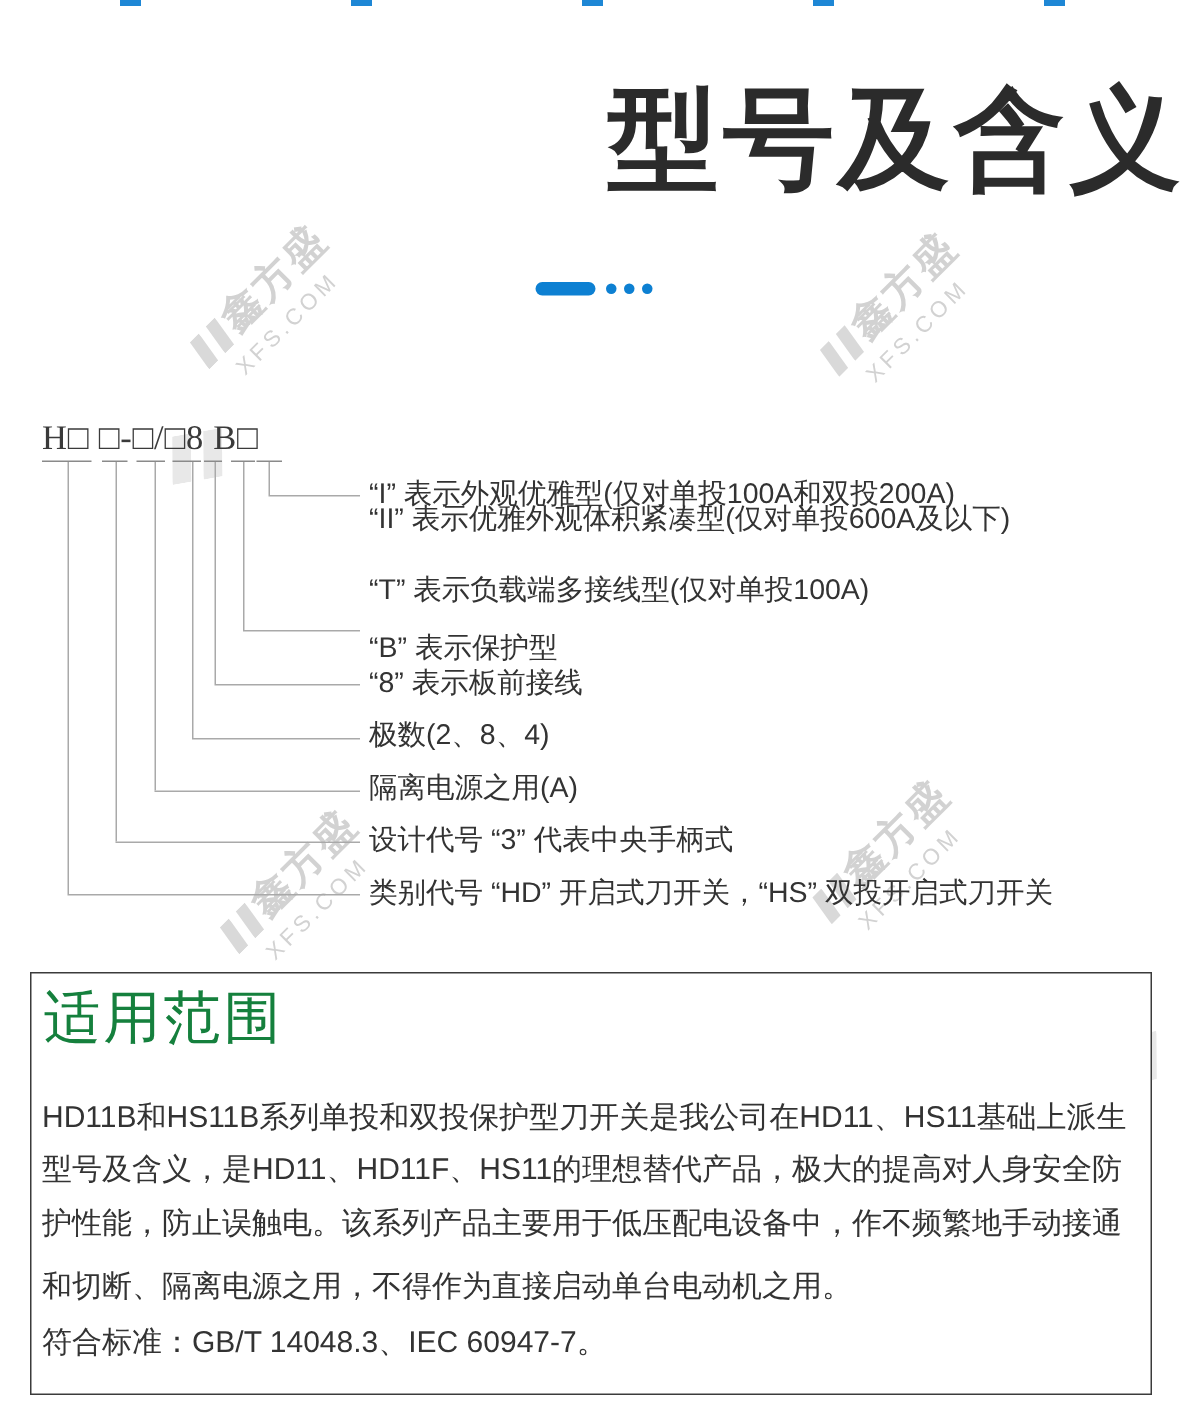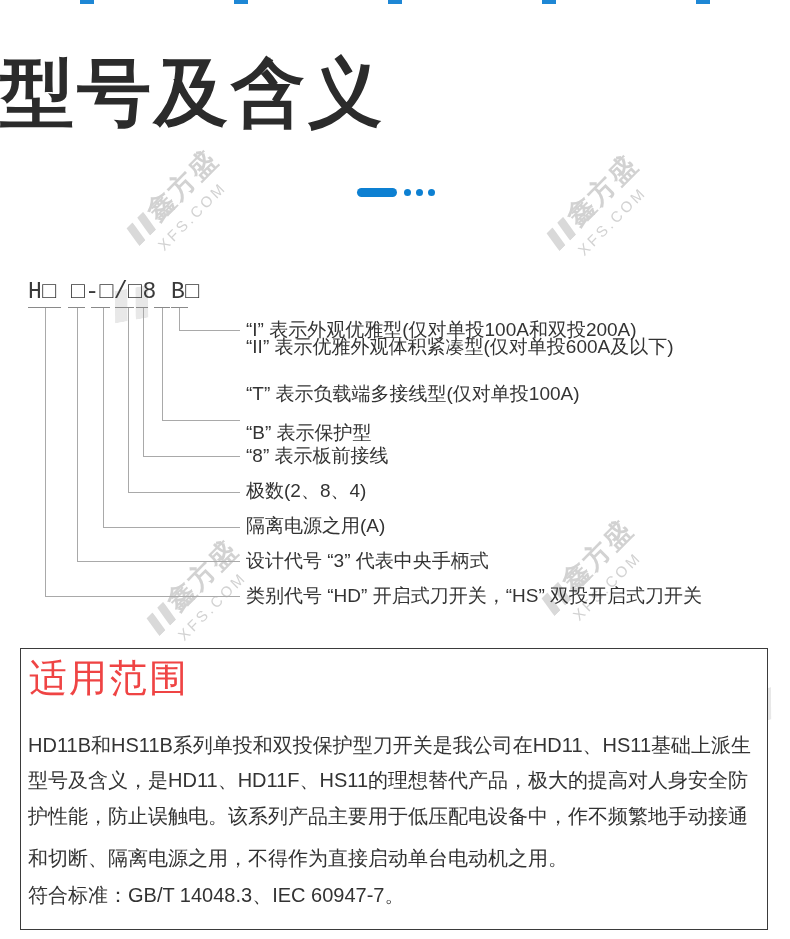--- a/index.html
+++ b/index.html
@@ -6,40 +6,40 @@
   body{
     width:790px;height:939px;position:relative;overflow:hidden;
     background:#ffffff;
     font-family:"Liberation Sans","DejaVu Sans",sans-serif;
     color:#333333;
   }
   
   .top-mark{position:absolute;top:0;width:14px;height:4px;background:#1e87d5;}
   
   .page-title{
-    position:absolute;top:44px;left:0;width:790px;text-align:left;
+    position:absolute;top:44px;left:0;width:790px;text-align:right;
     font-size:74px;font-weight:900;letter-spacing:3px;color:#2b2b2b;
     font-family:"DejaVu Sans","Liberation Sans",sans-serif;
   }
   .divider-bar{position:absolute;left:357px;top:188px;width:40px;height:9px;border-radius:5px;background:#0d80d2;}
   .divider-dot{position:absolute;top:189px;width:7px;height:7px;border-radius:50%;background:#0d80d2;}
   
   .model-string{
     position:absolute;left:28px;top:279px;font-size:23px;color:#3a3a3a;
-    font-family:Liberation Mono, monospace;letter-spacing:0.5px;
+    font-family:Liberation Serif, serif;letter-spacing:0.5px;
   }
   .u-line{position:absolute;height:1px;background:#8a8a8a;top:307px;}
   .v-line{position:absolute;width:1px;background:#a9a9a9;top:308px;}
   .h-line{position:absolute;height:1px;background:#a9a9a9;}
   .row-label{
     position:absolute;left:246px;font-size:19px;line-height:26px;color:#333333;white-space:nowrap;
   }
   
   .scope-box{position:absolute;left:20px;top:648px;width:746px;height:280px;border:1px solid #3b3b3b;background:#ffffff;}
-  .scope-heading{position:absolute;left:29px;top:653px;font-size:38px;font-weight:400;letter-spacing:2px;color:#ef4444;}
+  .scope-heading{position:absolute;left:29px;top:653px;font-size:38px;font-weight:400;letter-spacing:2px;color:#15803d;}
   .scope-line{position:absolute;left:28px;font-size:20px;line-height:28px;color:#333333;white-space:nowrap;}
   
   .wm{position:absolute;transform:rotate(-45deg);color:#d2d2d2;text-align:center;pointer-events:none;}
   .wm .brand{font-size:27px;font-weight:700;letter-spacing:2px;white-space:nowrap;}
   .wm .site{font-size:15px;letter-spacing:3px;margin-top:2px;white-space:nowrap;}
   .chev{display:inline-block;width:12px;height:22px;background:#d9d9d9;
         clip-path:polygon(30% 0,100% 0,70% 100%,0 100%);margin-right:3px;vertical-align:middle;}
   .chev-pair{position:absolute;opacity:.8;transform:rotate(-10deg);}
   .chev-pair .chev{width:18px;height:32px;background:#e3e3e3;}
 </style>

